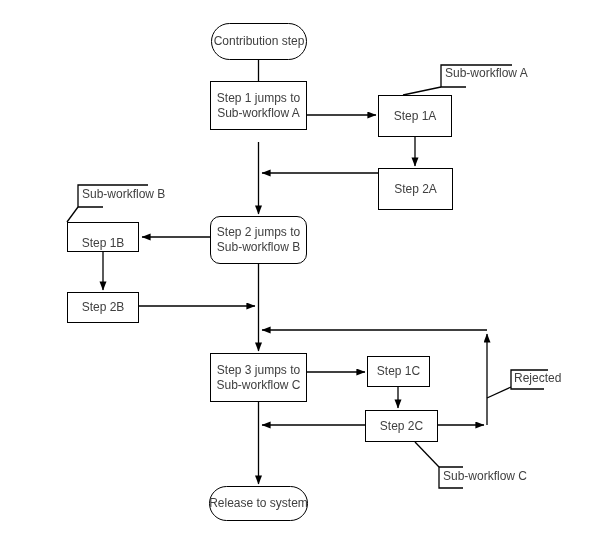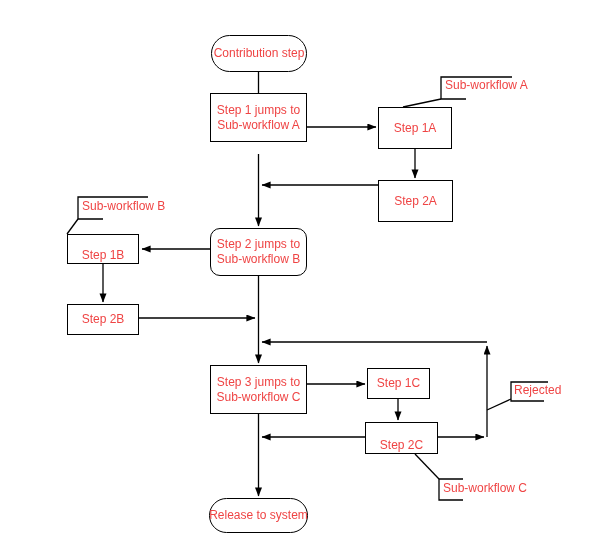--- a/index.html
+++ b/index.html
@@ -2,23 +2,22 @@
 <html><head>
 <meta charset="utf-8">
 <style>
   html, body { margin: 0; padding: 0; background: #ffffff; }
   #canvas {
     position: relative;
     width: 606px;
     height: 526px;
     background: #ffffff;
     font-family: "Liberation Sans", sans-serif;
-    color: #ef4444;
+    color: #404040;
     overflow: hidden;
-    margin-top: 12px;
   }
   #connector-layer {
     position: absolute;
     left: 0; top: 0;
     width: 606px; height: 546px;
   }
   .node {
     position: absolute;
     box-sizing: border-box;
     border: 1.4px solid #000000;
@@ -42,21 +41,21 @@
   
   #n-start   { left: 211px; top:  23px; width: 96px; height: 37px; }
   #n-step1   { left: 210px; top:  81px; width: 97px; height: 49px; }
   #n-step1a  { left: 378px; top:  95px; width: 74px; height: 42px; }
   #n-step2a  { left: 378px; top: 168px; width: 75px; height: 42px; }
   #n-step2   { left: 210px; top: 216px; width: 97px; height: 48px; border-radius: 10px; }
   #n-step1b  { left:  67px; top: 222px; width: 72px; height: 30px; justify-content: flex-end; }
   #n-step2b  { left:  67px; top: 292px; width: 72px; height: 31px; }
   #n-step3   { left: 210px; top: 353px; width: 97px; height: 49px; }
   #n-step1c  { left: 367px; top: 356px; width: 63px; height: 31px; }
-  #n-step2c  { left: 365px; top: 410px; width: 73px; height: 32px; justify-content: flex-end; }
+  #n-step2c  { left: 365px; top: 410px; width: 73px; height: 32px; }
   #n-end     { left: 209px; top: 486px; width: 99px; height: 35px; }
   #c-subworkflow-a { left: 445px; top:  66px; }
   #c-subworkflow-b { left:  82px; top: 187px; }
   #c-rejected      { left: 514px; top: 371px; }
   #c-subworkflow-c { left: 443px; top: 469px; }
 </style>
 </head>
 <body>
 
 <div id="canvas">

